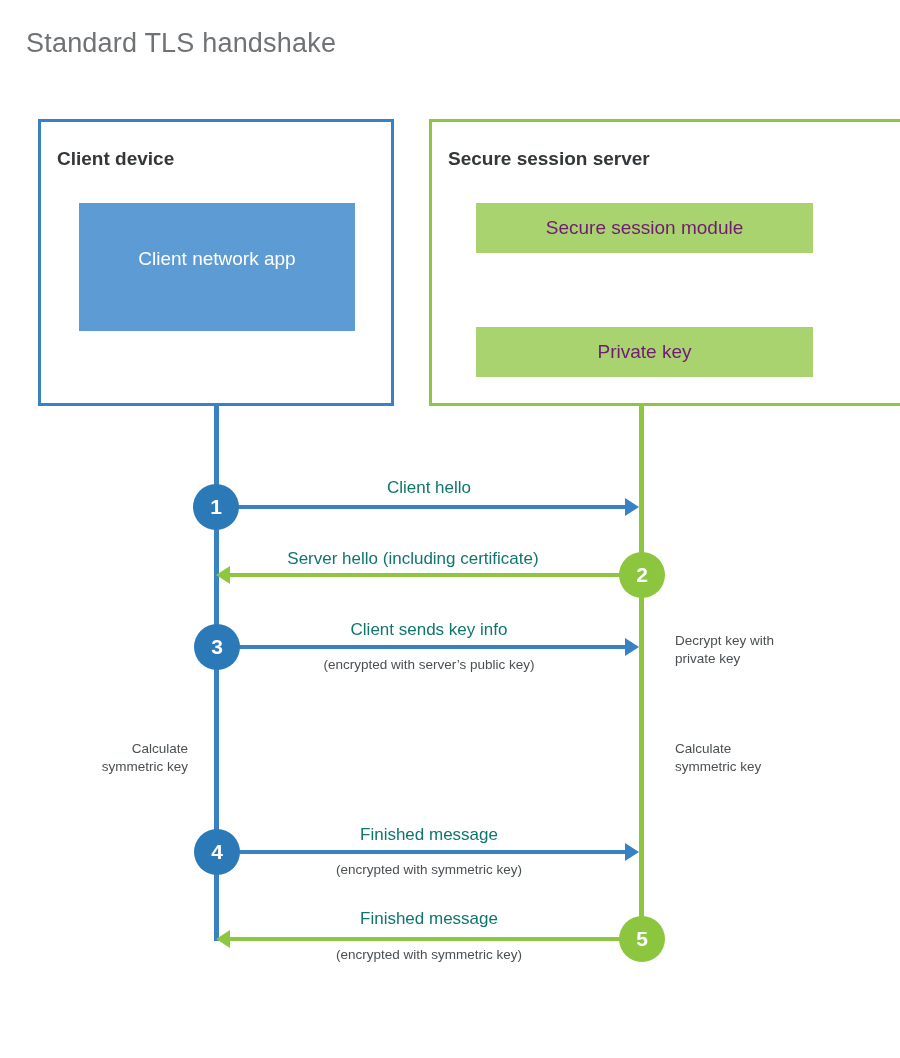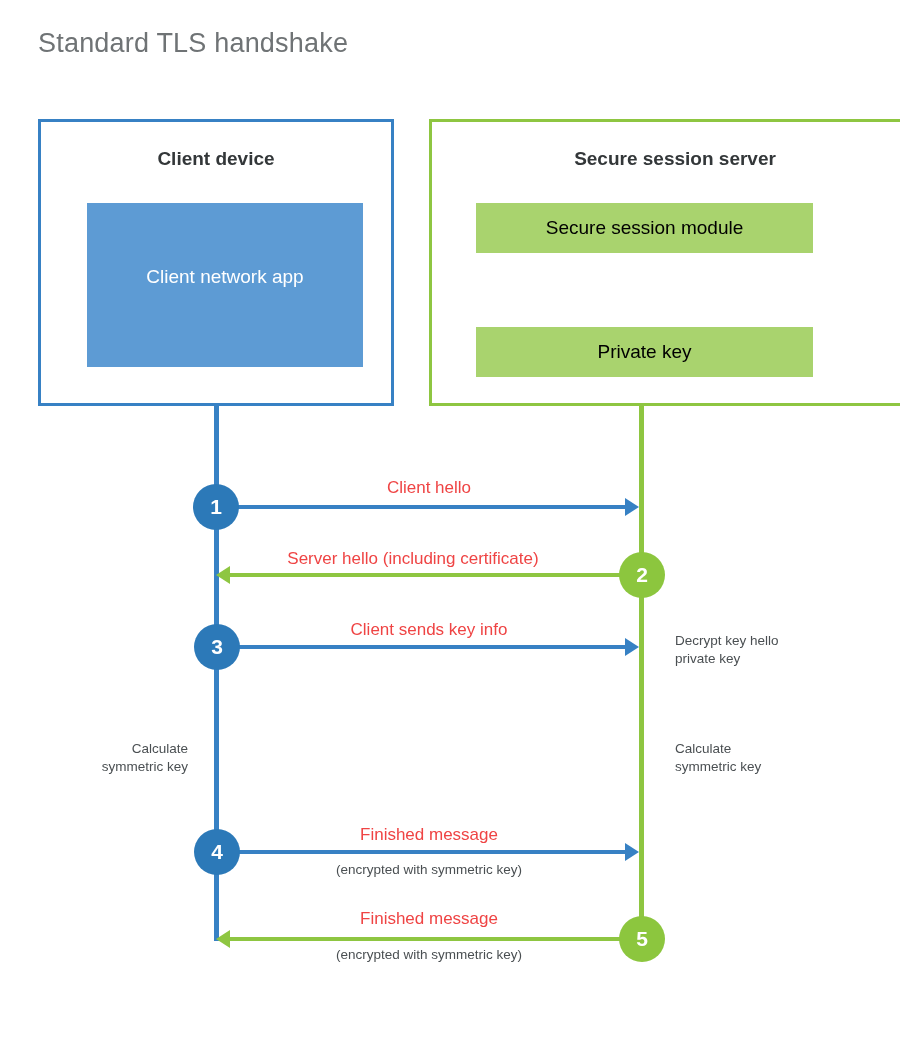--- a/index.html
+++ b/index.html
@@ -13,21 +13,21 @@
   #root {
     position: relative;
     width: 900px;
     height: 1058px;
     background: #ffffff;
   }
 
   
   .page-title {
     position: absolute;
-    left: 38px;
+    left: 26px;
     top: 28px;
     font-size: 27px;
     font-weight: 300;
     color: #6f7375;
     letter-spacing: 0.2px;
     white-space: nowrap;
   }
 
   
   .panel {
@@ -43,41 +43,39 @@
   }
   .panel-server {
     left: 429px;
     top: 119px;
     width: 492px;
     height: 287px;
     border: 3px solid #8ec641;
   }
   .panel-title {
     position: absolute;
-    left: 0;
+    left: 16px;
     top: 26px;
     width: 100%;
-    text-align: center;
     font-size: 19px;
     font-weight: bold;
     color: #333739;
   }
 
   
   .client-app-box {
     position: absolute;
     left: 38px;
     top: 81px;
     width: 276px;
-    height: 164px;
+    height: 128px;
     background: #5d9bd4;
     display: flex;
     align-items: center;
     justify-content: center;
-    margin-left: 8px;
   }
   .client-app-label {
     width: 200px;
     text-align: center;
     font-size: 19px;
     font-weight: 300;
     color: #ffffff;
     line-height: 1.45;
     margin-top: -16px;
   }
@@ -87,21 +85,21 @@
     position: absolute;
     left: 44px;
     width: 337px;
     height: 50px;
     background: #a9d36e;
     display: flex;
     align-items: center;
     justify-content: center;
     font-size: 19px;
     font-weight: 300;
-    color: #000000;
+    color: #701a75;
   }
   .server-bar-0 { top: 81px; }
   .server-bar-1 { top: 143px; }
   .server-bar-2 { top: 205px; }
 
   
   .lifeline {
     position: absolute;
     width: 5px;
   }
@@ -158,21 +156,21 @@
     color: #ffffff;
   }
   .step-blue { background: #2c79b8; }
   .step-green { background: #8cc63e; }
 
   
   .msg-main {
     position: absolute;
     font-size: 17px;
     font-weight: 300;
-    color: #ef4444;
+    color: #0f766e;
     text-align: center;
     white-space: nowrap;
   }
   .msg-sub {
     position: absolute;
     font-size: 13.5px;
     font-weight: 300;
     color: #4a4f52;
     text-align: center;
     white-space: nowrap;
@@ -221,24 +219,25 @@
   <div class="msg-main" style="left:200px; top:549px; width:426px;">Server hello (including certificate)</div>
   <div class="arrow arrow-green" style="left:229px; top:573px; width:410px;">
     <span class="arrow-head arrow-head-left"></span>
   </div>
   <div class="step-circle step-green" style="left:619px; top:552px;">2</div>
 
   <div class="msg-main" style="left:216px; top:620px; width:426px;text-align:center;">Client sends key info</div>
   <div class="arrow arrow-blue" style="left:216px; top:645px; width:410px;">
     <span class="arrow-head arrow-head-right"></span>
   </div>
+  <div class="msg-sub" style="left:216px; top:657px; width:426px;">(encrypted with server’s public key)</div>
   <div class="step-circle step-blue" style="left:194px; top:624px;">3</div>
 
   <div class="side-note side-note-right" style="left:675px; top:632px; width:180px;">
-    <div>Decrypt key hello</div>
+    <div>Decrypt key with</div>
     <div>private key</div>
   </div>
 
   <div class="side-note side-note-left" style="left:20px; top:740px; width:168px;">
     <div>Calculate</div>
     <div>symmetric key</div>
   </div>
   <div class="side-note side-note-right" style="left:675px; top:740px; width:180px;">
     <div>Calculate</div>
     <div>symmetric key</div>

